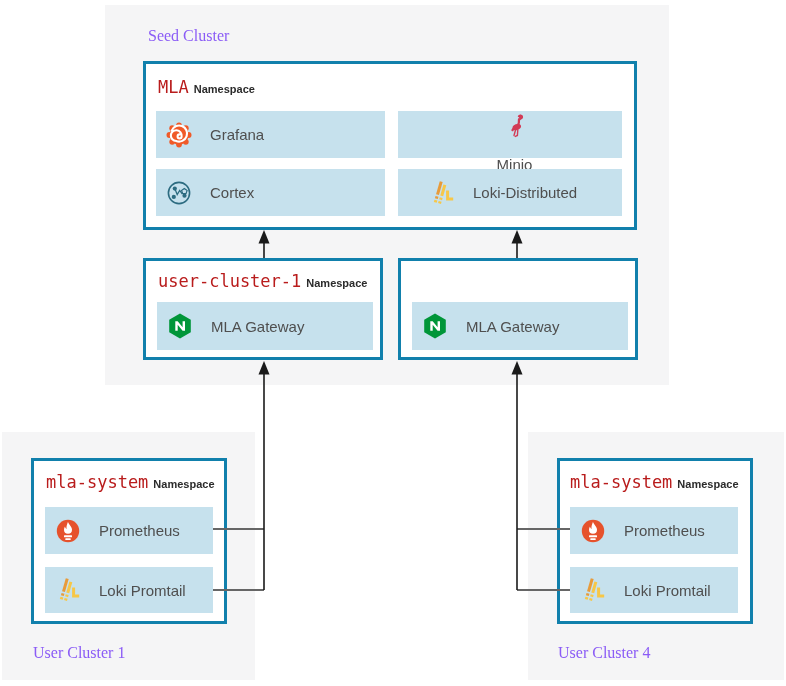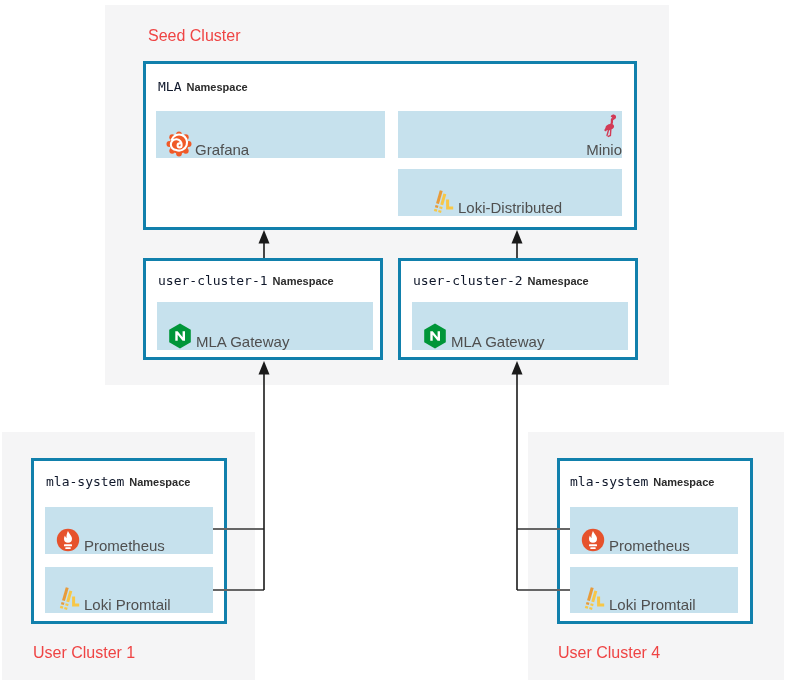--- a/index.html
+++ b/index.html
@@ -1,27 +1,27 @@
 <!DOCTYPE html>
 <html><head>
 <meta charset="utf-8">
 <style>
   html,body{margin:0;padding:0;background:#ffffff;font-family:"Liberation Sans",sans-serif;}
   .canvas{position:relative;width:786px;height:686px;background:#ffffff;overflow:hidden;}
   .abs{position:absolute;}
   .panel{background:#f5f5f6;}
   .nsbox{background:#ffffff;border:3px solid #1180ac;box-sizing:border-box;}
-  .row{background:#c6e1ed;display:flex;align-items:flex-end;gap:2px;padding-left:9px;box-sizing:border-box;}
+  .row{background:#c6e1ed;display:flex;align-items:center;gap:17px;padding-left:9px;box-sizing:border-box;}
   .row-label{font-size:15px;color:#4f4f4f;white-space:nowrap;}
   .icon{width:28px;height:28px;display:inline-flex;align-items:center;justify-content:center;flex:0 0 28px;}
   .icon svg{display:block;}
   .ns-header{position:absolute;white-space:nowrap;}
-  .mono{font-family:"DejaVu Sans Mono","Liberation Mono",monospace;font-size:13px;color:#0f172a;}
+  .mono{font-family:"DejaVu Sans Mono","Liberation Mono",monospace;font-size:17px;color:#b91c1c;}
   .nsb{font-weight:bold;font-size:11px;color:#2b2b2b;margin-left:5px;}
-  .cluster-title{font-size:16px;font-weight:500;color:#ef4444;white-space:nowrap;}
+  .cluster-title{font-size:16px;font-weight:500;color:#8b5cf6;white-space:nowrap;font-family:Liberation Serif, serif;}
   .overlay{position:absolute;left:0;top:0;pointer-events:none;}
 </style>
 </head>
 <body>
 
 <div class="canvas">
 
   <div class="abs panel" style="left:105px;top:5px;width:564px;height:380px;"></div>
   <div class="abs cluster-title" style="left:148px;top:27px;">Seed Cluster</div>
 
@@ -59,20 +59,35 @@
           <path d="M14.6 18.8l-1.6 5.7" stroke-width="1.4"></path>
           <path d="M16.8 18.8l-.4 5.7-2.1.9" stroke-width="1.4"></path>
         </g>
         <ellipse cx="15.8" cy="16" rx="4.4" ry="2.9" transform="rotate(-24 15.8 16)" fill="#d23b56"></ellipse>
         <circle cx="19.6" cy="5.6" r="1.9" fill="#d23b56"></circle>
       </svg>
     </span>
     <span class="row-label">Minio</span>
   </div>
 
+  <div class="abs row" style="left:156px;top:169px;width:229px;height:47px;">
+    <span class="icon">
+      <svg width="28" height="28" viewBox="0 0 28 28" fill="none" stroke="#2c6b80">
+        <circle cx="14" cy="14" r="10.6" stroke-width="1.6"></circle>
+        <path d="M9.8 9.6l2.4 5.9 2.5-4.1 2.7 3.7" stroke-width="1.3"></path>
+        <polygon points="19.3,9.4 22.1,11.4 21.1,14.5 17.6,14.5 16.6,11.4" stroke-width="1.2"></polygon>
+        <g fill="#2c6b80" stroke="none">
+          <circle cx="9.8" cy="9.6" r="2.1"></circle>
+          <circle cx="8.8" cy="17.9" r="2.1"></circle>
+          <circle cx="19.5" cy="16.7" r="2.1"></circle>
+        </g>
+      </svg>
+    </span>
+    <span class="row-label">Cortex</span>
+  </div>
 
   <div class="abs row" style="left:398px;top:169px;width:224px;height:47px;padding-left:30px;">
     <span class="icon">
       <svg width="28" height="28" viewBox="0 0 28 28">
         <g transform="rotate(16 14 14)">
           <rect x="8.6" y="3.2" width="3" height="13.6" fill="#e89b3a"></rect>
           <rect x="13" y="5.4" width="3" height="11.4" fill="#f7c747"></rect>
           <rect x="8.6" y="18.6" width="3" height="2.3" fill="#e89b3a"></rect>
           <rect x="13" y="18.6" width="3" height="2.3" fill="#f7c747"></rect>
           <rect x="8.6" y="22.5" width="3" height="2.3" fill="#f7c747"></rect>
@@ -92,23 +107,20 @@
     <span class="icon">
       <svg width="28" height="28" viewBox="0 0 28 28">
         <polygon points="14,1.5 24.8,7.8 24.8,20.2 14,26.5 3.2,20.2 3.2,7.8" fill="#009639"></polygon>
         <path d="M9.3 18.8V9.2h2.4l4.9 6.1V9.2h2.4v9.6h-2.4l-4.9-6.1v6.1z" fill="#ffffff"></path>
       </svg>
     </span>
     <span class="row-label">MLA Gateway</span>
   </div>
 
   <div class="abs nsbox" style="left:398px;top:258px;width:240px;height:102px;"></div>
-  <div class="ns-header" style="left:413px;top:271px;">
-    <span class="mono">user-cluster-2</span><span class="nsb">Namespace</span>
-  </div>
   <div class="abs row" style="left:412px;top:302px;width:216px;height:48px;">
     <span class="icon">
       <svg width="28" height="28" viewBox="0 0 28 28">
         <polygon points="14,1.5 24.8,7.8 24.8,20.2 14,26.5 3.2,20.2 3.2,7.8" fill="#009639"></polygon>
         <path d="M9.3 18.8V9.2h2.4l4.9 6.1V9.2h2.4v9.6h-2.4l-4.9-6.1v6.1z" fill="#ffffff"></path>
       </svg>
     </span>
     <span class="row-label">MLA Gateway</span>
   </div>
 

